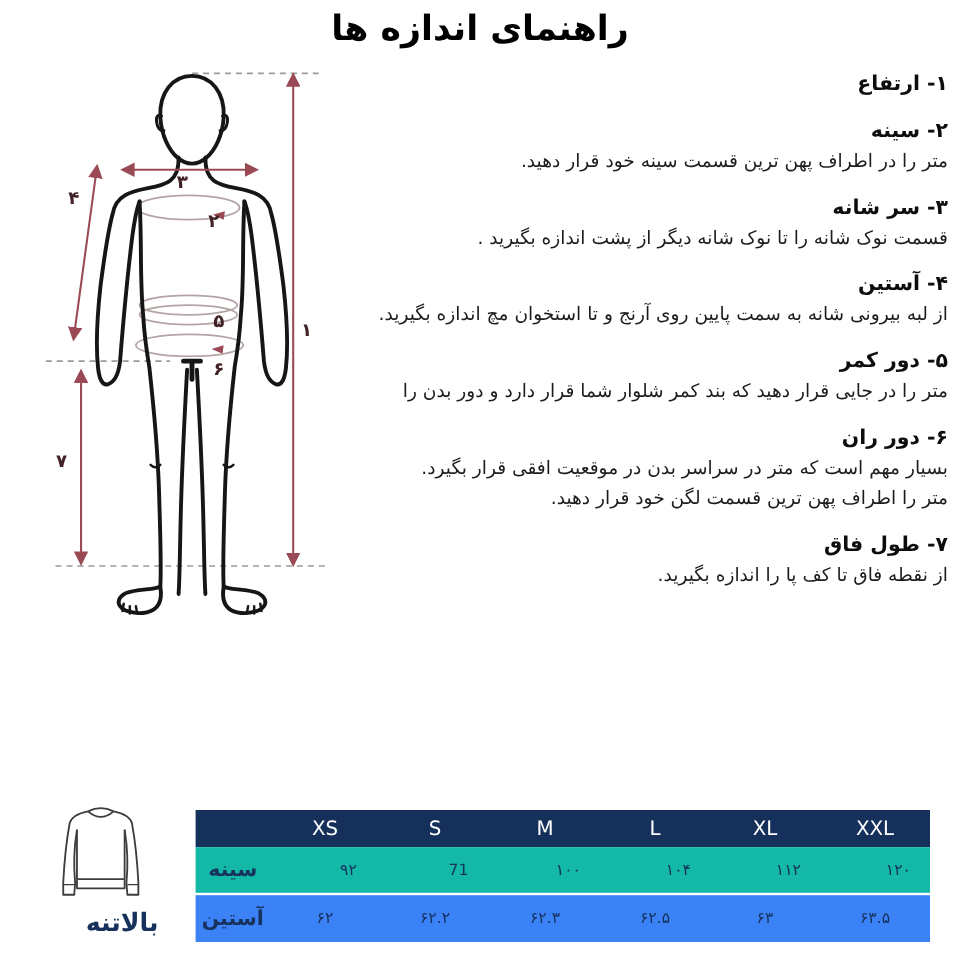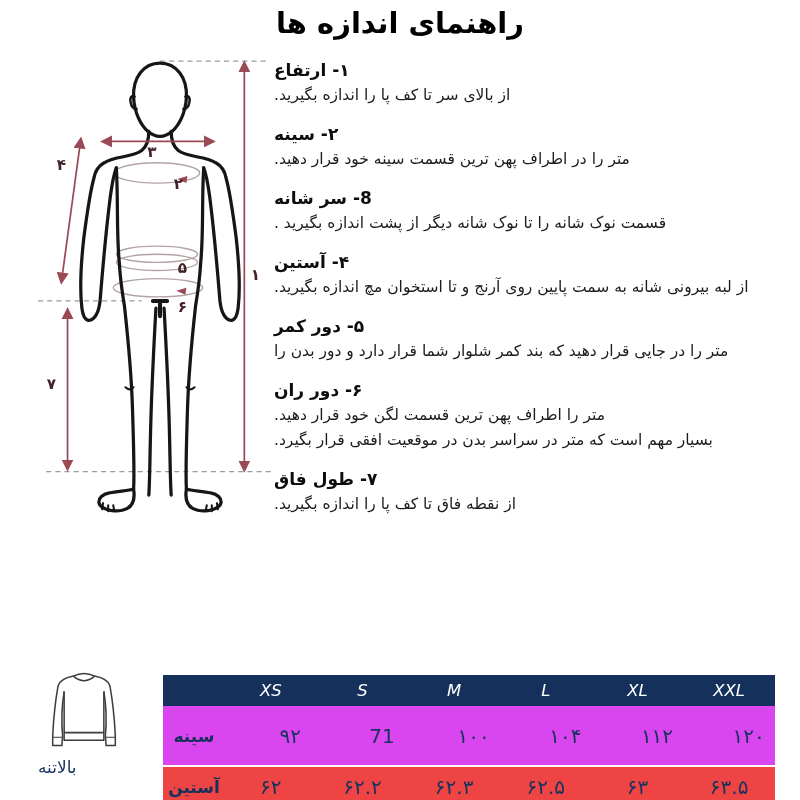--- a/index.html
+++ b/index.html
@@ -7,40 +7,40 @@
     width:800px;height:800px;overflow:hidden;background:#ffffff;
     font-family:"DejaVu Sans",sans-serif;position:relative;color:#111;
   }
   .title{
     position:absolute;top:6px;left:0;width:800px;text-align:center;
     direction:rtl;font-size:29px;font-weight:bold;color:#000;
   }
   
   .sections{
     position:absolute;top:57px;right:10px;width:516px;
-    direction:rtl;text-align:left;
+    direction:rtl;text-align:right;
   }
   .section{margin-bottom:13px;}
   .section .hd{font-size:17px;font-weight:bold;line-height:26px;color:#0d0d0d;white-space:nowrap;}
   .section .ln{font-size:15.5px;line-height:25px;color:#1c1c1c;white-space:nowrap;}
   
   .diagram{position:absolute;left:38px;top:50px;}
   
   .size-table{position:absolute;left:163px;top:675px;width:612px;}
   .trow{display:grid;grid-template-columns:62px repeat(6,1fr);align-items:center;}
   .trow .cell{text-align:center;direction:rtl;}
-  .thead{height:31px;background:#15305a;color:#ffffff;font-size:16.5px;font-weight:500;font-style:italic;}
-  .trow1{height:59px;background:#d946ef;color:#16325c;gap:39px;}
-  .trow2{height:39px;background:#ef4444;color:#16325c;margin-top:2px;}
+  .thead{height:31px;background:#15305a;color:#ffffff;font-size:16.5px;font-weight:500;}
+  .trow1{height:38px;background:#14b8a6;color:#16325c;gap:39px;}
+  .trow2{height:39px;background:#3b82f6;color:#16325c;margin-top:2px;}
   .rowlabel{font-weight:bold;font-size:17px;}
-  .val{font-size:20px;font-weight:500;}
+  .val{font-size:13px;font-weight:500;}
   .shirt-icon{position:absolute;left:46px;top:670px;}
   .shirt-label{
-    position:absolute;left:38px;top:757px;width:94px;text-align:left;
-    direction:rtl;font-size:17px;font-weight:normal;color:#16325c;
+    position:absolute;left:38px;top:757px;width:94px;text-align:right;
+    direction:rtl;font-size:21px;font-weight:bold;color:#16325c;
   }
   svg text{font-family:"DejaVu Sans",sans-serif;}
 </style>
 </head>
 <body>
 
 <div class="title">راهنمای اندازه ها</div>
 
 <svg class="diagram" width="244" height="508" viewBox="0 0 240 500">
   <defs>
@@ -105,42 +105,41 @@
     <text x="23" y="118">۴</text>
     <text x="142" y="219">۵</text>
     <text x="142" y="258">۶</text>
     <text x="13" y="334">۷</text>
   </g>
 </svg>
 
 <div class="sections">
   <div class="section">
     <div class="hd">۱- ارتفاع</div>
-    <div class="ln">از بالای سر تا کف پا را اندازه بگیرید.</div>
   </div>
   <div class="section">
     <div class="hd">۲- سینه</div>
     <div class="ln">متر را در اطراف پهن ترین قسمت سینه خود قرار دهید.</div>
   </div>
   <div class="section">
-    <div class="hd">8- سر شانه</div>
+    <div class="hd">۳- سر شانه</div>
     <div class="ln">قسمت نوک شانه را تا نوک شانه دیگر از پشت اندازه بگیرید .</div>
   </div>
   <div class="section">
     <div class="hd">۴- آستین</div>
     <div class="ln">از لبه بیرونی شانه به سمت پایین روی آرنج و تا استخوان مچ اندازه بگیرید.</div>
   </div>
   <div class="section">
     <div class="hd">۵- دور کمر</div>
     <div class="ln">متر را در جایی قرار دهید که بند کمر شلوار شما قرار دارد و  دور بدن را</div>
   </div>
   <div class="section">
     <div class="hd">۶- دور ران</div>
+    <div class="ln">بسیار مهم است که متر در سراسر بدن در موقعیت افقی قرار بگیرد.</div>
     <div class="ln">متر را اطراف پهن ترین قسمت لگن خود قرار دهید.</div>
-    <div class="ln">بسیار مهم است که متر در سراسر بدن در موقعیت افقی قرار بگیرد.</div>
   </div>
   <div class="section">
     <div class="hd">۷- طول فاق</div>
     <div class="ln">از نقطه فاق تا کف پا را اندازه بگیرید.</div>
   </div>
 </div>
 
 <svg class="shirt-icon" width="76" height="84" viewBox="0 0 90 110">
   <g fill="none" stroke="#3d3d3d" stroke-width="2" stroke-linejoin="round">
     <path d="M31,8 Q45,1 59,8 M31,8 Q45,20 59,8"></path>

